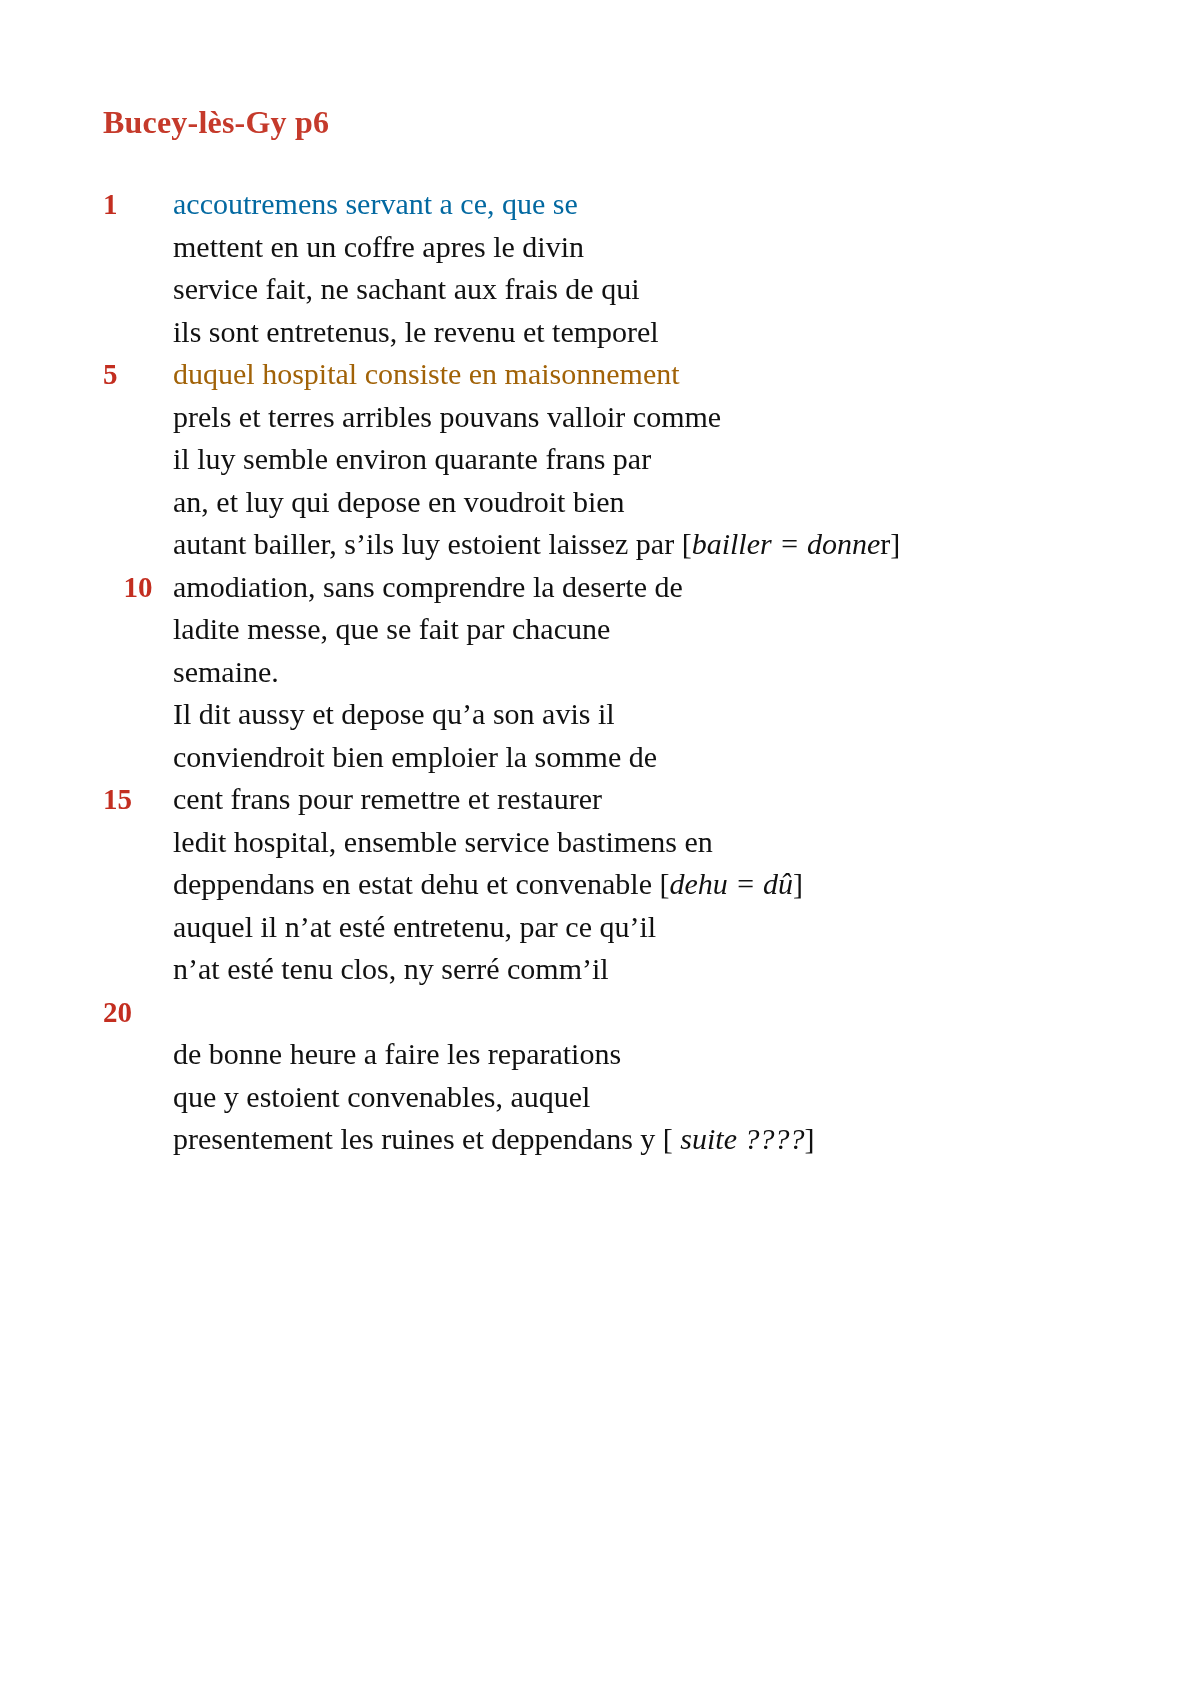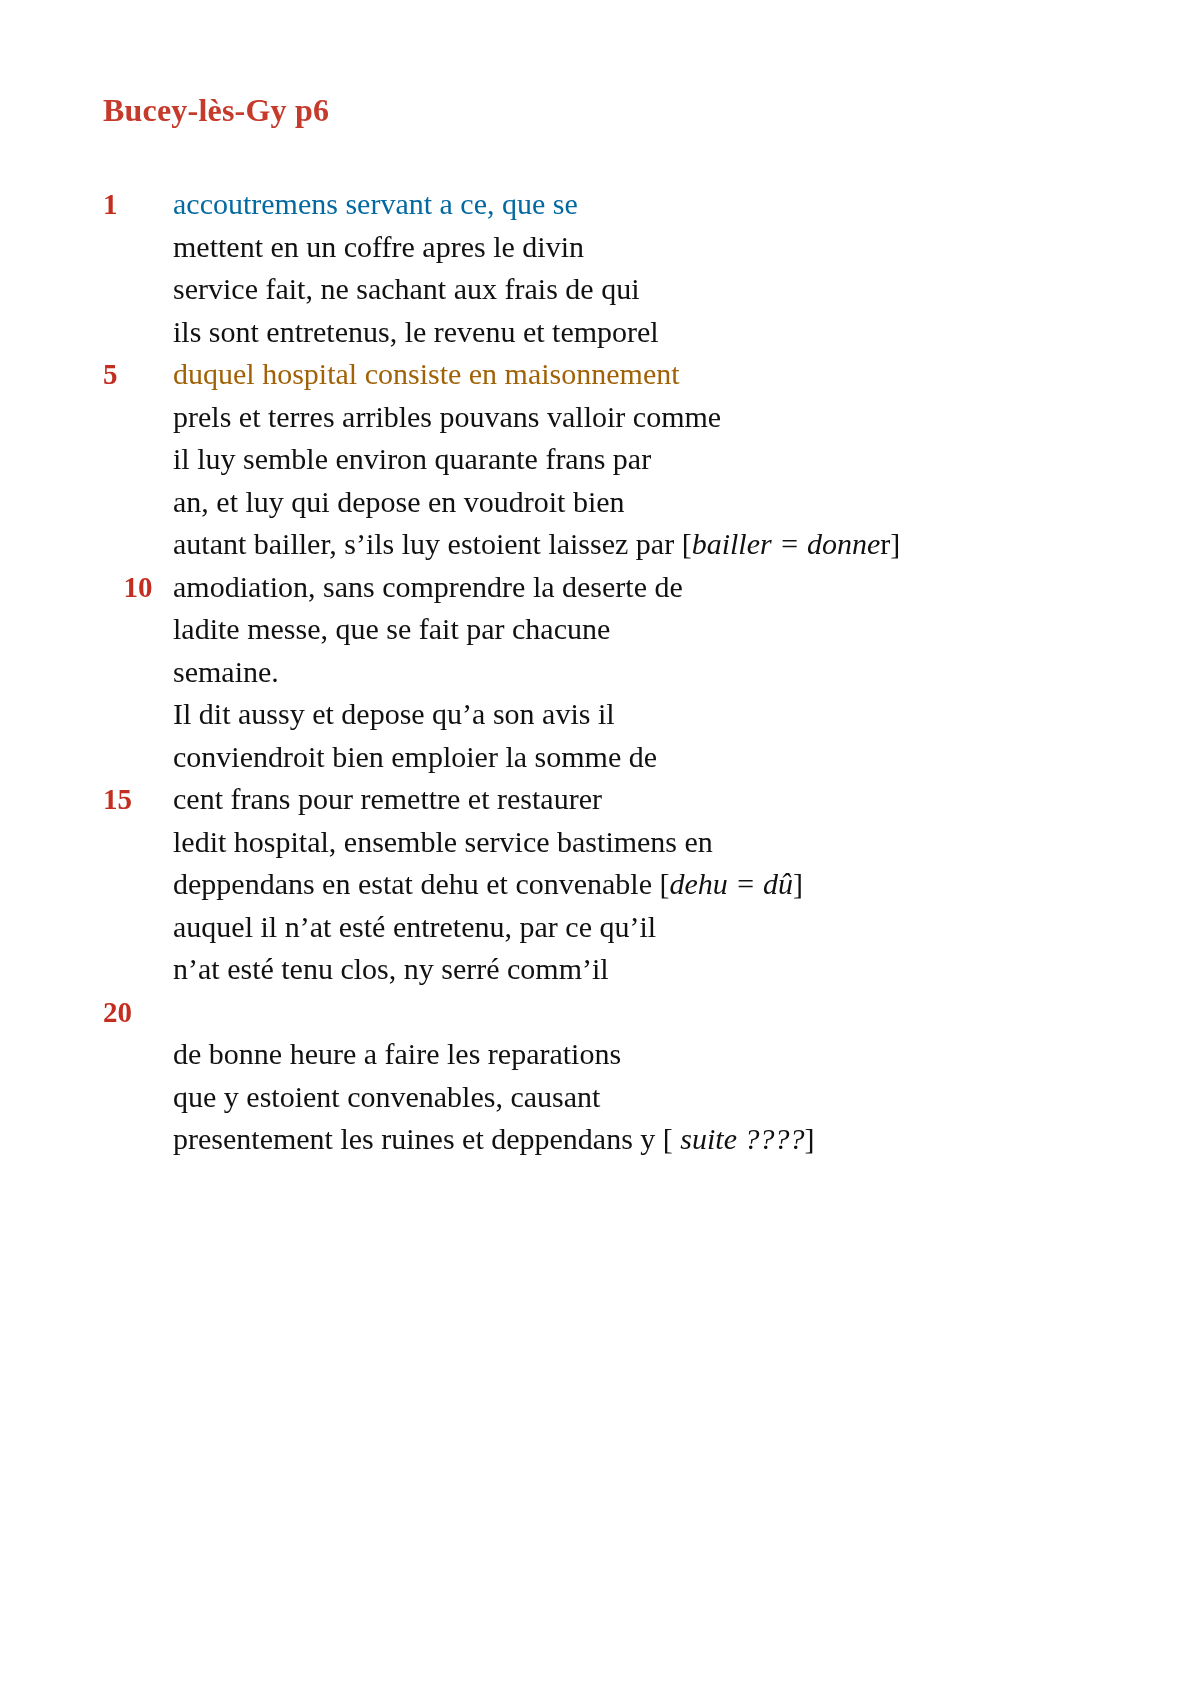--- a/index.html
+++ b/index.html
@@ -12,21 +12,21 @@
     width: 1190px;
     height: 1683px;
     background: #ffffff;
     font-family: "Liberation Serif", serif;
     color: #111111;
     overflow: hidden;
   }
   .doc-title {
     position: absolute;
     left: 103px;
-    top: 92px;
+    top: 104px;
     font-size: 32px;
     font-weight: bold;
     letter-spacing: 0.2px;
   }
   .lines {
     position: absolute;
     left: 103px;
     top: 183px;
     width: 1020px;
   }
@@ -131,20 +131,20 @@
       </div>
       <div class="line">
         <span class="num" style="color: rgb(195, 46, 32);">20</span>
       </div>
       <div class="line">
         <span class="num" style="color: rgb(195, 46, 32);"></span>
         <span class="txt" style="color: rgb(17, 17, 17);"><span>de bonne heure a faire les reparations</span></span>
       </div>
       <div class="line">
         <span class="num" style="color: rgb(195, 46, 32);"></span>
-        <span class="txt" style="color: rgb(17, 17, 17);"><span>que y estoient convenables, causant</span></span>
+        <span class="txt" style="color: rgb(17, 17, 17);"><span>que y estoient convenables, auquel</span></span>
       </div>
       <div class="line">
         <span class="num" style="color: rgb(195, 46, 32);"></span>
         <span class="txt" style="color: rgb(17, 17, 17);"><span>presentement les ruines et deppendans y [ </span><i>suite ????</i><span>]</span></span>
       </div>
     </div>
 </div>
 
 </body></html>

